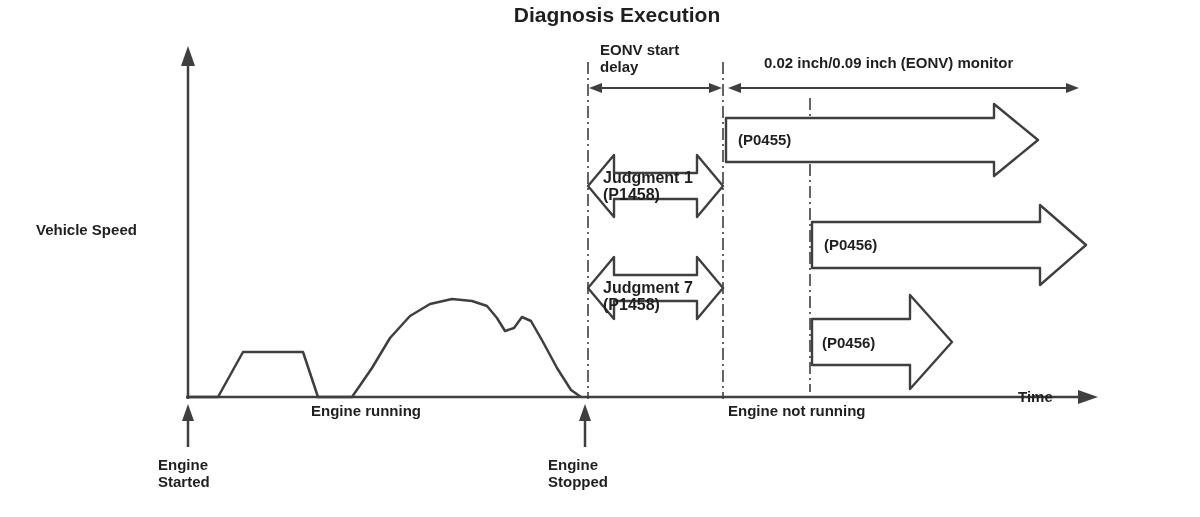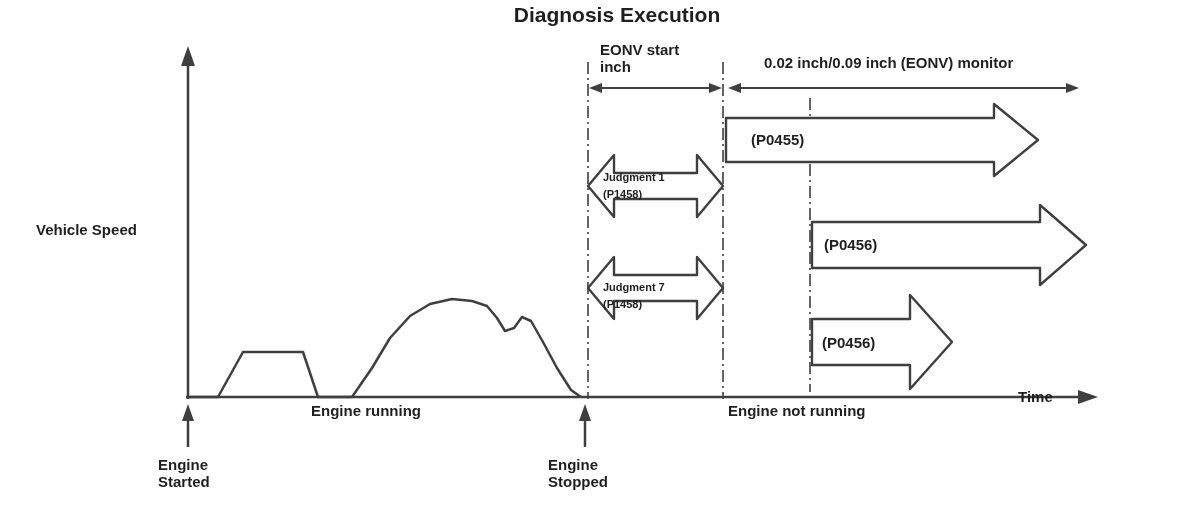--- a/index.html
+++ b/index.html
@@ -32,21 +32,21 @@
   .ml { white-space: pre-line; }
   .title {
     left: 0;
     right: 0;
     top: 6px;
     text-align: center;
     font-size: 21px;
     margin-left: 34px;
   }
   .judg {
-    font-size: 11px;
+    font-size: 16px;
     line-height: 17px;
   }
 </style>
 </head>
 <body>
 
 <div class="stage">
 
   <svg width="1200" height="517" viewBox="0 0 1200 517">
 
@@ -88,31 +88,31 @@
 
     <line x1="585" y1="447" x2="585" y2="418" stroke="#3f3f3f" stroke-width="2.5"></line>
     <polygon points="585,404 579,421 591,421" fill="#3f3f3f"></polygon>
   </svg>
 
   <div class="label title">Diagnosis Execution</div>
 
   <div class="label" style="left:36px; top:221px;text-align:right;">Vehicle Speed</div>
 
   <div class="label ml" style="left:600px; top:41px;">EONV start
-inch</div>
+delay</div>
 
   <div class="label" style="left:764px; top:54px;">0.02 inch/0.09 inch (EONV) monitor</div>
 
   <div class="label ml judg" style="left:603px; top:169px;">Judgment 1
 (P1458)</div>
 
   <div class="label ml judg" style="left:603px; top:279px;">Judgment 7
 (P1458)</div>
 
-  <div class="label" style="left:738px; top:131px;margin-left:13px;">(P0455)</div>
+  <div class="label" style="left:738px; top:131px;">(P0455)</div>
 
   <div class="label" style="left:824px; top:236px;">(P0456)</div>
 
   <div class="label" style="left:822px; top:334px;">(P0456)</div>
 
   <div class="label" style="left:311px; top:402px;">Engine running</div>
 
   <div class="label" style="left:728px; top:402px;">Engine not running</div>
 
   <div class="label" style="left:1018px; top:388px;">Time</div>

